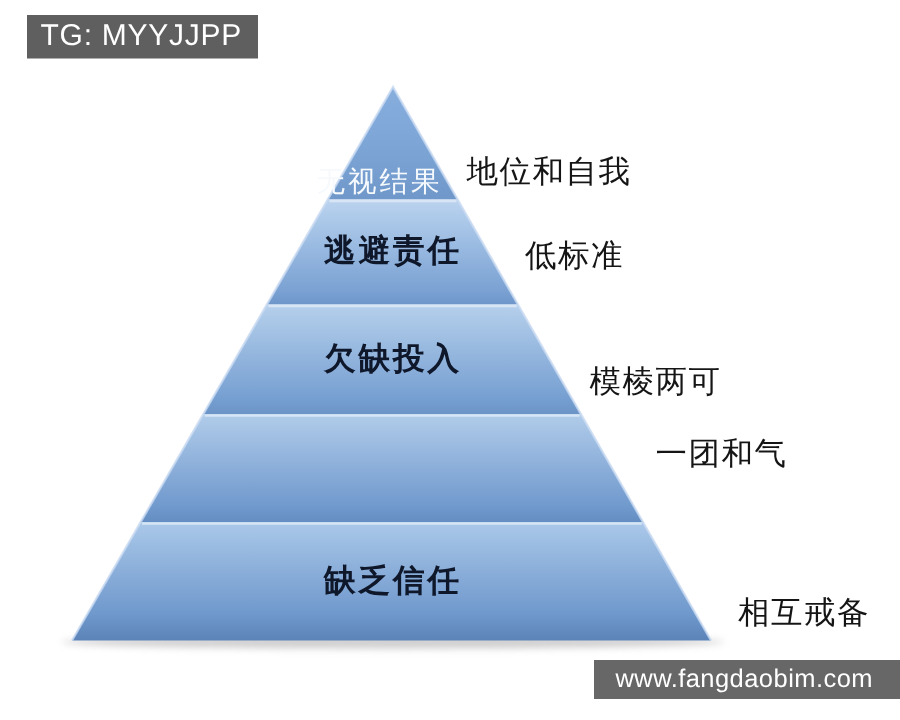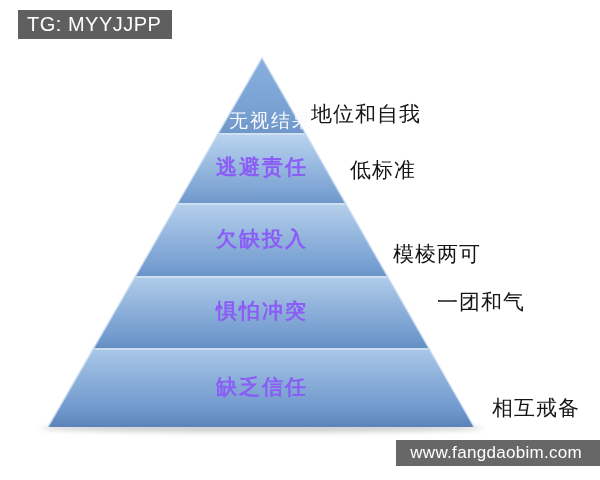--- a/index.html
+++ b/index.html
@@ -20,21 +20,21 @@
     left: 0;
     top: 0;
   }
   .band-label {
     position: absolute;
     transform: translate(-50%, -50%);
     white-space: nowrap;
     font-size: 21px;
     font-weight: 600;
     letter-spacing: 2px;
-    color: #8b5cf6;
+    color: #0f172a;
     text-align: center;
   }
   .band-label.light {
     color: #f7fafd;
     font-size: 19px;
     font-weight: 500;
   }
   .side-label {
     position: absolute;
     transform: translateY(-50%);
@@ -61,21 +61,21 @@
   }
   .watermark.bottom-right {
     right: 0;
     top: 440px;
     font-size: 17px;
     padding: 4px 18px 5px 14px;
     background: #676767;
     letter-spacing: 0.3px;
   }
   
-  #lvl1-label { left: 271px; top: 121px; }
+  #lvl1-label { left: 253px; top: 121px; }
   #lvl2-label { left: 262px; top: 167px; }
   #lvl3-label { left: 262px; top: 239px; }
   #lvl4-label { left: 262px; top: 311px; }
   #lvl5-label { left: 262px; top: 387px; }
   #side1-label { left: 311px; top: 114px; }
   #side2-label { left: 350px; top: 170px; }
   #side3-label { left: 393px; top: 238px; margin-top: 16px; }
   #side4-label { left: 437px; top: 302px; }
   #side5-label { left: 492px; top: 408px; }
 </style>
@@ -131,21 +131,20 @@
       <line x1="136.5" y1="277" x2="386.4" y2="277"></line>
       <line x1="94.7" y1="349" x2="427.8" y2="349"></line>
     </g>
 
     <path d="M48,427 L262,58 L474,427" fill="none" stroke="#c8daf1" stroke-width="1.5" opacity="0.8"></path>
   </svg>
 
   <div class="band-label light" id="lvl1-label">无视结果</div>
   <div class="band-label" id="lvl2-label">逃避责任</div>
   <div class="band-label" id="lvl3-label">欠缺投入</div>
-  <div class="band-label" id="lvl4-label">惧怕冲突</div>
   <div class="band-label" id="lvl5-label">缺乏信任</div>
 
   <div class="side-label" id="side1-label">地位和自我</div>
   <div class="side-label" id="side2-label">低标准</div>
   <div class="side-label" id="side3-label">模棱两可</div>
   <div class="side-label" id="side4-label">一团和气</div>
   <div class="side-label" id="side5-label">相互戒备</div>
 
   <div class="watermark top-left">TG: MYYJJPP</div>
   <div class="watermark bottom-right">www.fangdaobim.com</div>

